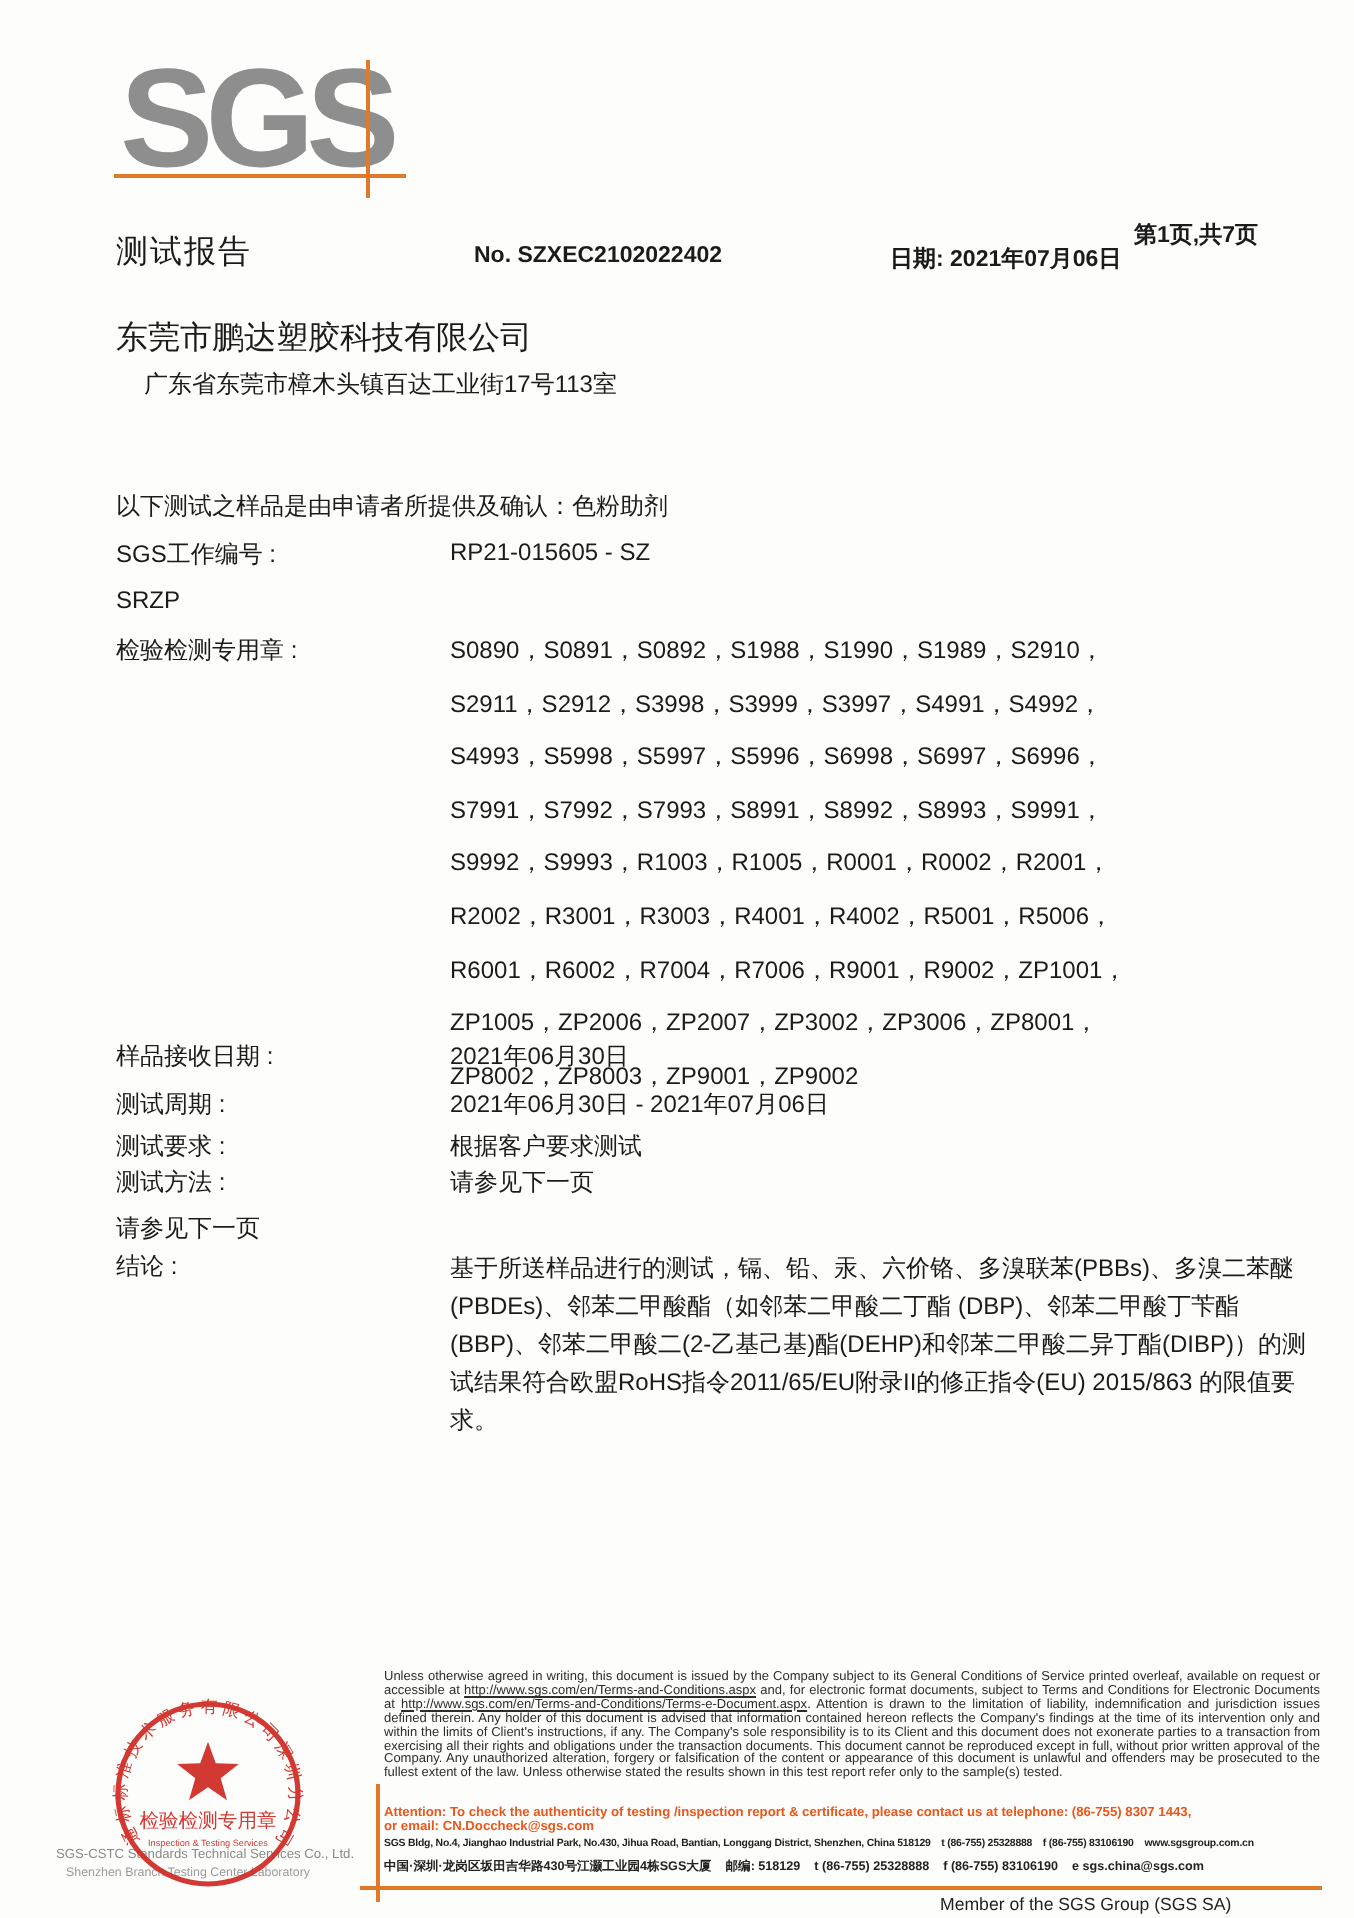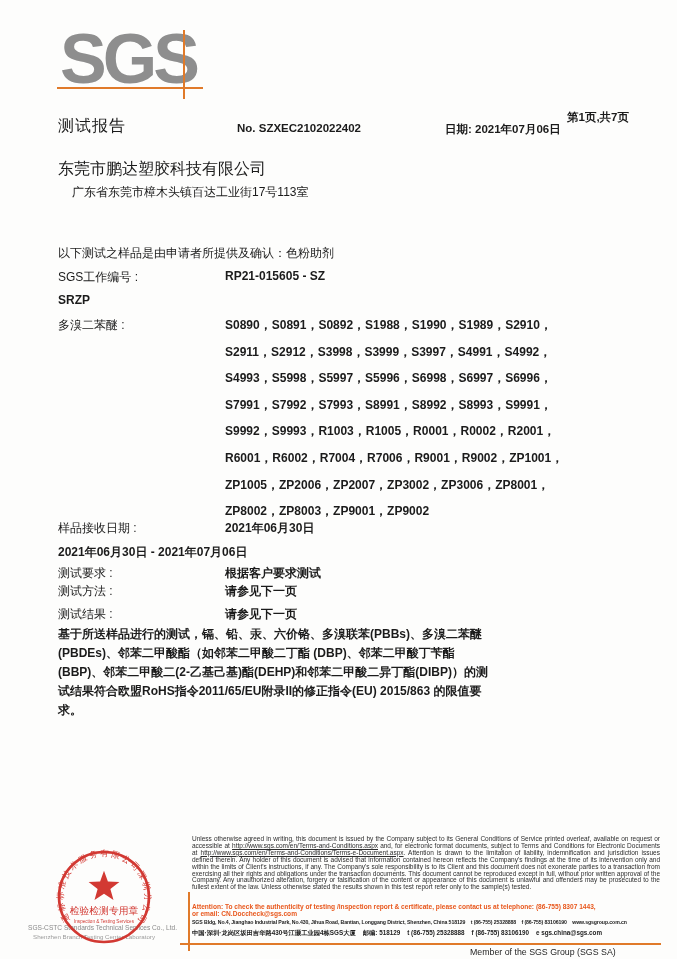--- a/index.html
+++ b/index.html
@@ -19,21 +19,21 @@
   .rpt-pages{position:absolute;left:551px;top:110px;font-size:11.5px;font-weight:600;margin-left:16px;}
 
   .app-name{position:absolute;left:58px;top:159px;font-size:16px;}
   .app-addr{position:absolute;left:72px;top:184px;font-size:12px;}
 
   .intro{position:absolute;left:58px;top:245px;font-size:12px;text-align:center;}
 
   
   .row{position:absolute;left:58px;font-size:12px;display:flex;}
   .lbl{width:167px;flex:0 0 167px;}
-  .val{flex:1;font-weight:bold;}
+  .val{flex:1;}
   .ref-lines div{margin-bottom:9.6px;}
   .conclusion{width:436px;line-height:19px;}
 
   
   .stamp{position:absolute;left:52px;top:845px;width:104px;height:104px;z-index:3;opacity:.93;}
   .lab1{position:absolute;left:28px;top:924px;font-size:6.6px;color:#8a8a8a;z-index:1;}
   .lab2{position:absolute;left:33px;top:933px;font-size:6.2px;color:#9b9b9b;z-index:1;}
 
   .legal{position:absolute;left:192px;top:836px;width:468px;font-size:6.5px;line-height:6.9px;
          text-align:justify;color:#2c2c2c;}
@@ -70,58 +70,60 @@
   <div class="row" style="top:269px">
     <span class="lbl">SGS工作编号 :</span>
     <span class="val">RP21-015605 - SZ</span>
   </div>
 
   <div class="row" style="top:293px">
     <span class="val">SRZP</span>
   </div>
 
   <div class="row" style="top:317px">
-    <span class="lbl">多溴二苯醚 :</span>
+    <span class="lbl">检验检测专用章 :</span>
     <span class="val ref-lines">
       <div>S0890，S0891，S0892，S1988，S1990，S1989，S2910，</div>
       <div>S2911，S2912，S3998，S3999，S3997，S4991，S4992，</div>
       <div>S4993，S5998，S5997，S5996，S6998，S6997，S6996，</div>
       <div>S7991，S7992，S7993，S8991，S8992，S8993，S9991，</div>
       <div>S9992，S9993，R1003，R1005，R0001，R0002，R2001，</div>
+      <div>R2002，R3001，R3003，R4001，R4002，R5001，R5006，</div>
       <div>R6001，R6002，R7004，R7006，R9001，R9002，ZP1001，</div>
       <div>ZP1005，ZP2006，ZP2007，ZP3002，ZP3006，ZP8001，</div>
       <div>ZP8002，ZP8003，ZP9001，ZP9002</div>
     </span>
   </div>
 
   <div class="row" style="top:520px">
     <span class="lbl">样品接收日期 :</span>
     <span class="val">2021年06月30日</span>
   </div>
 
   <div class="row" style="top:544px">
+    <span class="lbl">测试周期 :</span>
     <span class="val">2021年06月30日 - 2021年07月06日</span>
   </div>
 
   <div class="row" style="top:565px">
     <span class="lbl">测试要求 :</span>
     <span class="val">根据客户要求测试</span>
   </div>
 
   <div class="row" style="top:583px">
     <span class="lbl">测试方法 :</span>
     <span class="val">请参见下一页</span>
   </div>
 
   <div class="row" style="top:606px">
-    <span class="lbl">测试结果 :</span>
     <span class="val">请参见下一页</span>
   </div>
 
   <div class="row" style="top:625px">
+    <span class="lbl">结论 :</span>
     <span class="val conclusion">基于所送样品进行的测试，镉、铅、汞、六价铬、多溴联苯(PBBs)、多溴二苯醚(PBDEs)、邻苯二甲酸酯（如邻苯二甲酸二丁酯 (DBP)、邻苯二甲酸丁苄酯(BBP)、邻苯二甲酸二(2-乙基己基)酯(DEHP)和邻苯二甲酸二异丁酯(DIBP)）的测试结果符合欧盟RoHS指令2011/65/EU附录II的修正指令(EU) 2015/863 的限值要求。</span>
   </div>
 
   <svg class="stamp" viewBox="0 0 104 104">
     <circle cx="52" cy="52" r="45" fill="none" stroke="#cf2b24" stroke-width="2.6"></circle>
     <path id="stamp-arc" d="M 18 75 A 41 41 0 1 1 86 75" fill="none"></path>
     <text font-size="8.4" fill="#cf2b24">
       <textPath href="#stamp-arc" textLength="178" lengthAdjust="spacing">通标标准技术服务有限公司深圳分公司</textPath>
     </text>
     <polygon fill="#cf2b24" transform="translate(52,42) scale(0.95)" points="0,-17 4.1,-5.7 16.2,-5.3 6.7,2.2 10,13.8 0,7 -10,13.8 -6.7,2.2 -16.2,-5.3 -4.1,-5.7"></polygon>

